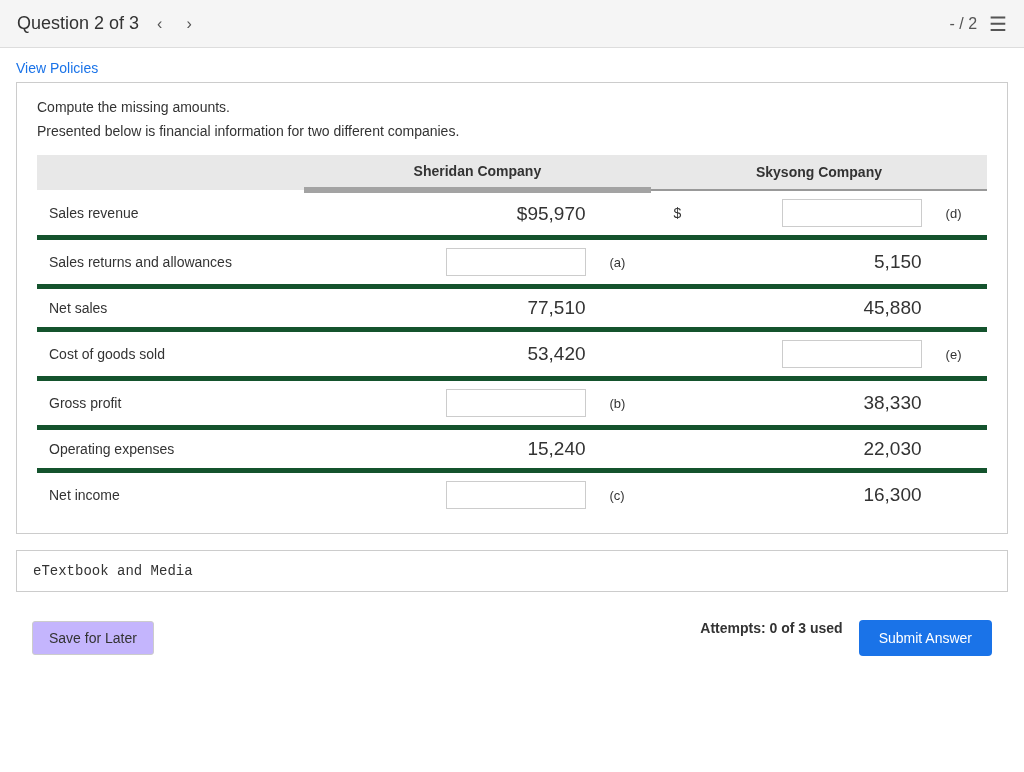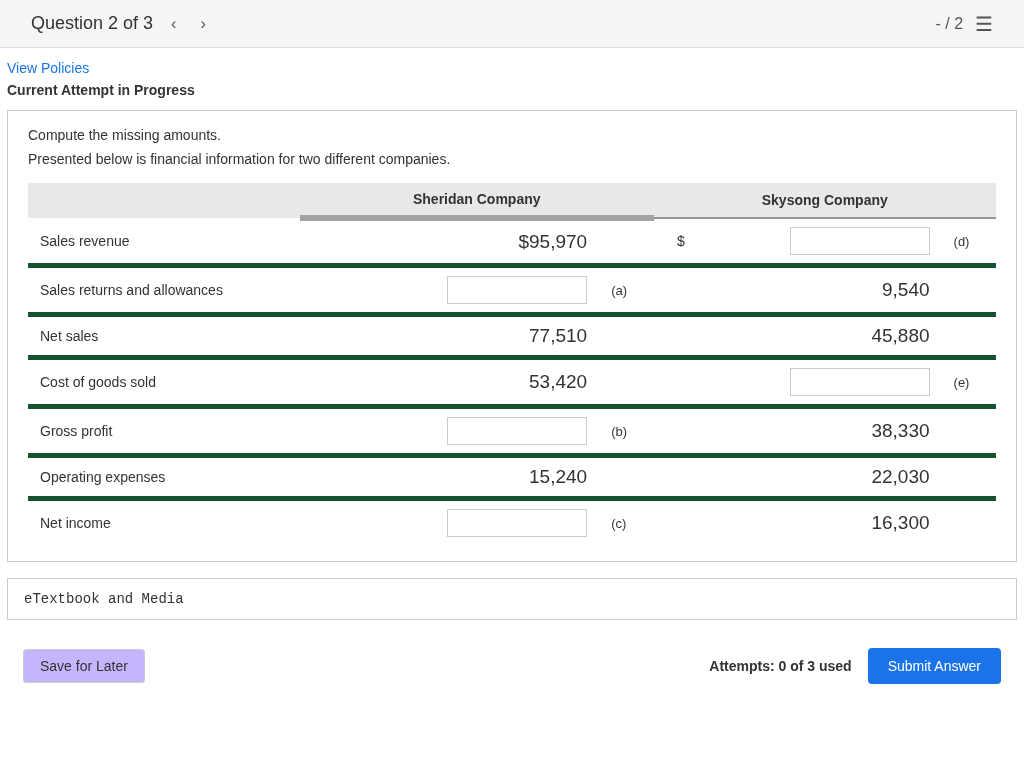--- a/index.html
+++ b/index.html
@@ -3,21 +3,21 @@
   <meta charset="utf-8">
   <style>
     * { box-sizing: border-box; margin: 0; padding: 0; }
     body { font-family: Arial, sans-serif; font-size: 14px; color: #333; background: #fff; }
 
     
     .header {
       display: flex;
       align-items: center;
       justify-content: space-between;
-      padding: 8px 31px;
+      padding: 8px 17px;
       background: #f5f5f5;
       border-bottom: 1px solid #ddd;
       min-height: 48px;
     }
     .header-left {
       display: flex;
       align-items: center;
       gap: 12px;
     }
     .header-title {
@@ -45,21 +45,21 @@
     .list-icon-btn {
       background: none;
       border: none;
       cursor: pointer;
       font-size: 20px;
       color: #555;
     }
 
     
     .content {
-      padding: 12px 7px;
+      padding: 12px 16px;
     }
 
     .view-policies {
       color: #1a73e8;
       text-decoration: none;
       font-size: 14px;
       display: inline-block;
       margin-bottom: 6px;
     }
 
@@ -180,21 +180,21 @@
       border: 1px solid #ccc;
       background: #c4b5fd;
       padding: 8px 16px;
       font-size: 14px;
       cursor: pointer;
       border-radius: 3px;
       color: #333;
     }
     .footer-right {
       display: flex;
-      align-items: center;
+      align-items: flex-start;
       gap: 16px;
     }
     .attempts-text {
       font-size: 14px;
       font-weight: bold;
       color: #333;
     }
     .submit-btn {
       background: #1a73e8;
       color: #fff;
@@ -217,21 +217,20 @@
   <div class="header-right">
     <span class="page-indicator">- / 2</span>
     <button class="list-icon-btn">☰</button>
   </div>
 </div>
 
 <div class="content">
 
   <a href="#" class="view-policies">View Policies</a>
 
-  <p class="current-attempt">Current Attempt in Progress</p>
 
   <div class="question-box">
     <p class="question-text">Compute the missing amounts.</p>
     <p class="question-text">Presented below is financial information for two different companies.</p>
 
     <table class="fin-table">
       <thead>
         <tr>
           <th class="col-label"></th>
           <th class="col-sheridan" colspan="2">Sheridan Company</th>
@@ -245,21 +244,21 @@
             <td class="col-letter"></td>
             <td class="col-skysong-prefix">$</td>
             <td class="col-skysong-val"><input type="text" style=""></td>
             <td class="col-letter-right">(d)</td>
           </tr>
           <tr>
             <td class="col-label">Sales returns and allowances</td>
             <td class="col-sheridan-val"><input type="text" style=""></td>
             <td class="col-letter">(a)</td>
             <td class="col-skysong-prefix"></td>
-            <td class="col-skysong-val static-val">9,540</td>
+            <td class="col-skysong-val static-val">5,150</td>
             <td class="col-letter-right"></td>
           </tr>
           <tr>
             <td class="col-label">Net sales</td>
             <td class="col-sheridan-val static-val">77,510</td>
             <td class="col-letter"></td>
             <td class="col-skysong-prefix"></td>
             <td class="col-skysong-val static-val">45,880</td>
             <td class="col-letter-right"></td>
           </tr>

